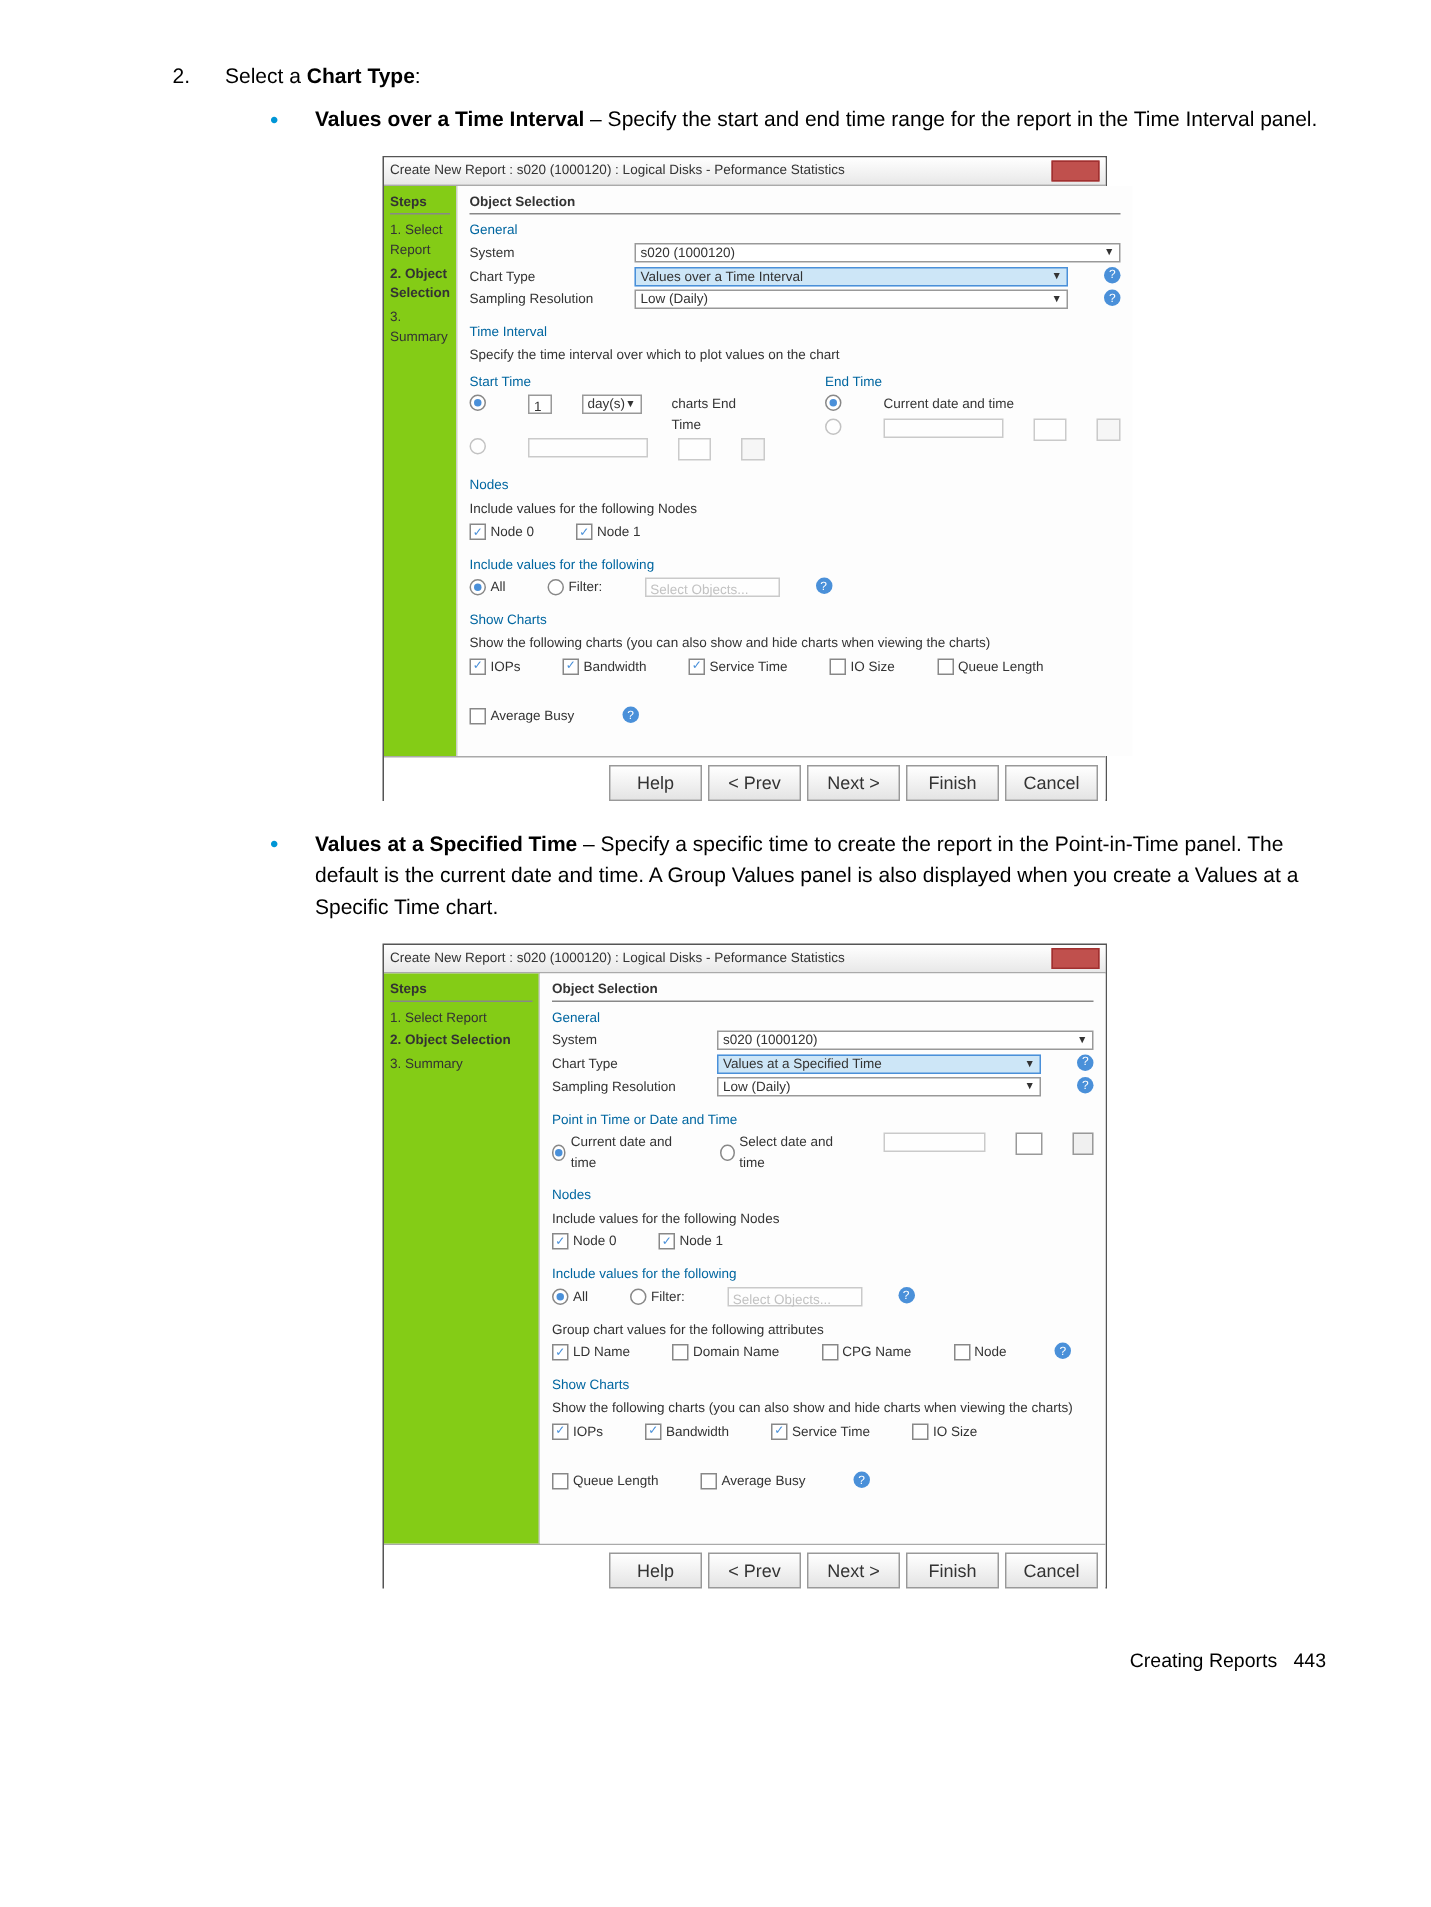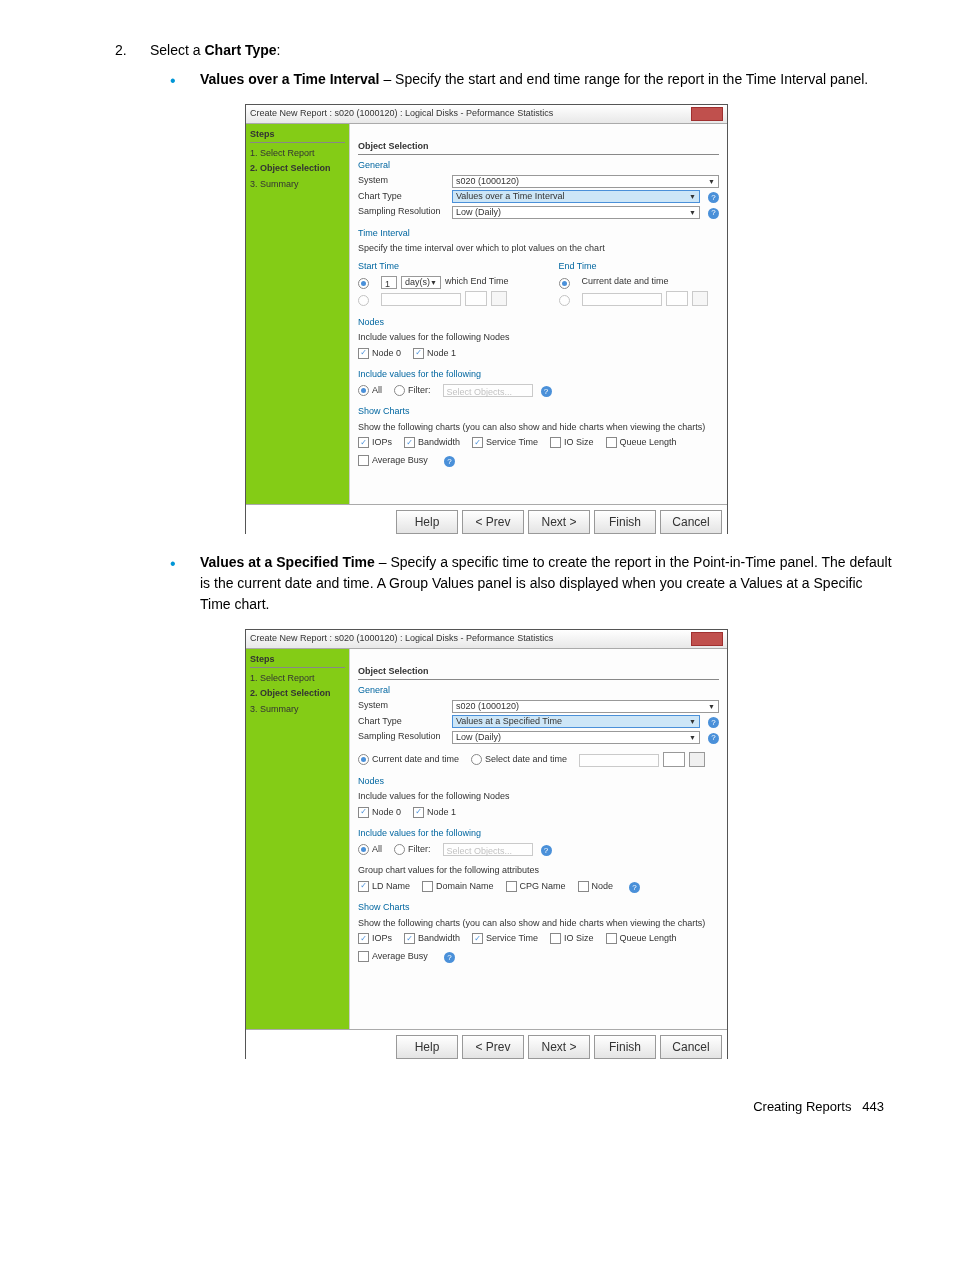--- a/index.html
+++ b/index.html
@@ -28,20 +28,21 @@
   }
   ul.bullet {
     list-style: none;
     padding-left: 50px;
     margin: 8px 0 20px 0;
   }
   ul.bullet > li {
     position: relative;
     margin-bottom: 18px;
     line-height: 1.5;
+    margin-left: 10px;
   }
   ul.bullet > li::before {
     content: "•";
     color: #0096d6;
     font-size: 16px;
     position: absolute;
     left: -30px;
     top: 0;
   }
   .b { font-weight: bold; }
@@ -82,38 +83,38 @@
   }
   .steps-col .hdr {
     font-weight: bold;
     border-bottom: 1px solid #888;
     margin-bottom: 3px;
   }
   .steps-col .step { padding: 1px 0; }
   .steps-col .current { font-weight: bold; }
   .main-col {
     flex: 1;
-    padding: 16px 8px;
+    padding: 4px 8px;
     background: #fdfdfd;
   }
   .main-col .title {
     font-weight: bold;
     border-bottom: 1px solid #888;
     margin-bottom: 4px;
   }
   .section { margin-bottom: 8px; }
   .section .sect-title {
     color: #0066a0;
     margin-bottom: 2px;
   }
   .frow {
     display: flex;
-    align-items: flex-end;
+    align-items: flex-start;
     margin: 2px 0;
-    gap: 4px;
+    gap: 20px;
   }
   .flabel { width: 90px; }
   .fselect, .finput {
     border: 1px solid #999;
     padding: 1px 3px;
     background: #fff;
     height: 13px;
     line-height: 13px;
     font-size: 9px;
     box-sizing: border-box;
@@ -238,21 +239,21 @@
                     <div class="sect-title">Start Time</div>
                     <div class="frow">
                       <span class="radio sel">
                           <span class="dot"></span>
                         </span>
                       <span class="finput" style="width:16px;">1</span>
                       <span class="fselect" style="flex:0 0 40px;">
                           <span>day(s)</span>
                           <span class="arrow">▼</span>
                         </span>
-                      <span>which End Time</span>
+                      <span>charts End Time</span>
                     </div>
                     <div class="frow disabled">
                       <span class="radio">
                           <span class="dot"></span>
                         </span>
                       <span class="finput" style="width:80px;"></span>
                       <span class="spinner"></span>
                         <span class="calbtn"></span>
                     </div>
                   </div>
@@ -390,20 +391,21 @@
                   <div class="flabel">Sampling Resolution</div>
                   <div class="fselect">
                       <span>Low (Daily)</span>
                       <span class="arrow">▼</span>
                     </div>
                   <span class="help-q">?</span>
                 </div>
               </div>
 
               <div class="section">
+                <div class="sect-title">Point in Time or Date and Time</div>
                 <div class="frow">
                   <span class="radio sel">
                       <span class="dot"></span>
                       <span>Current date and time</span>
                     </span>
                   <span class="radio">
                       <span class="dot"></span>
                       <span>Select date and time</span>
                     </span>
                   <span class="finput disabled" style="width:80px;"></span>

